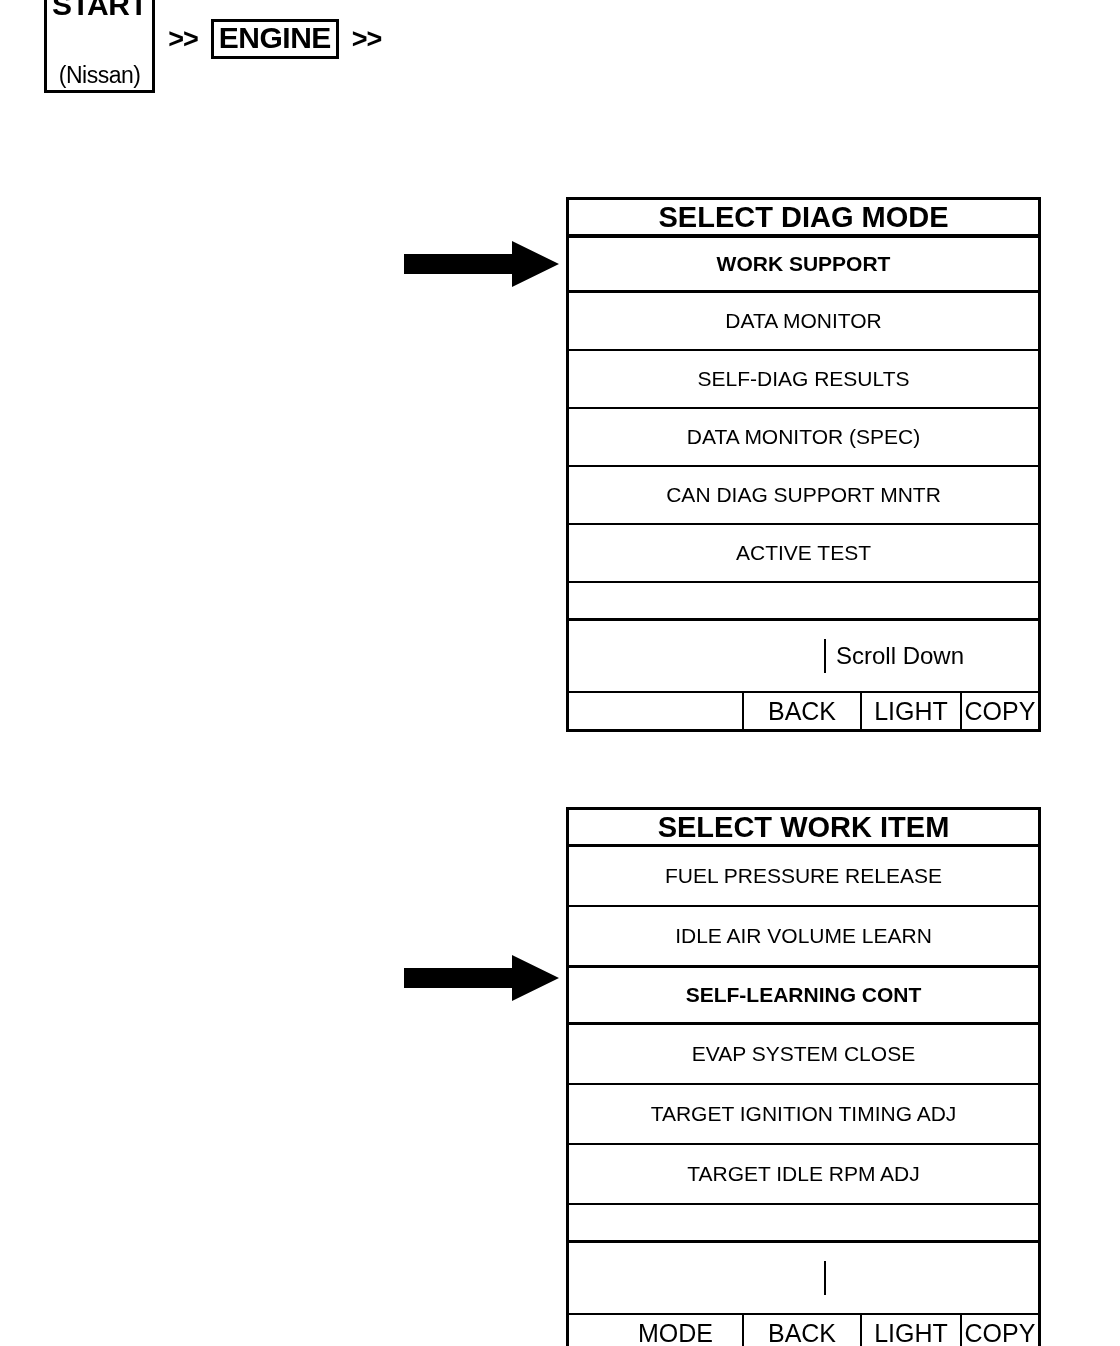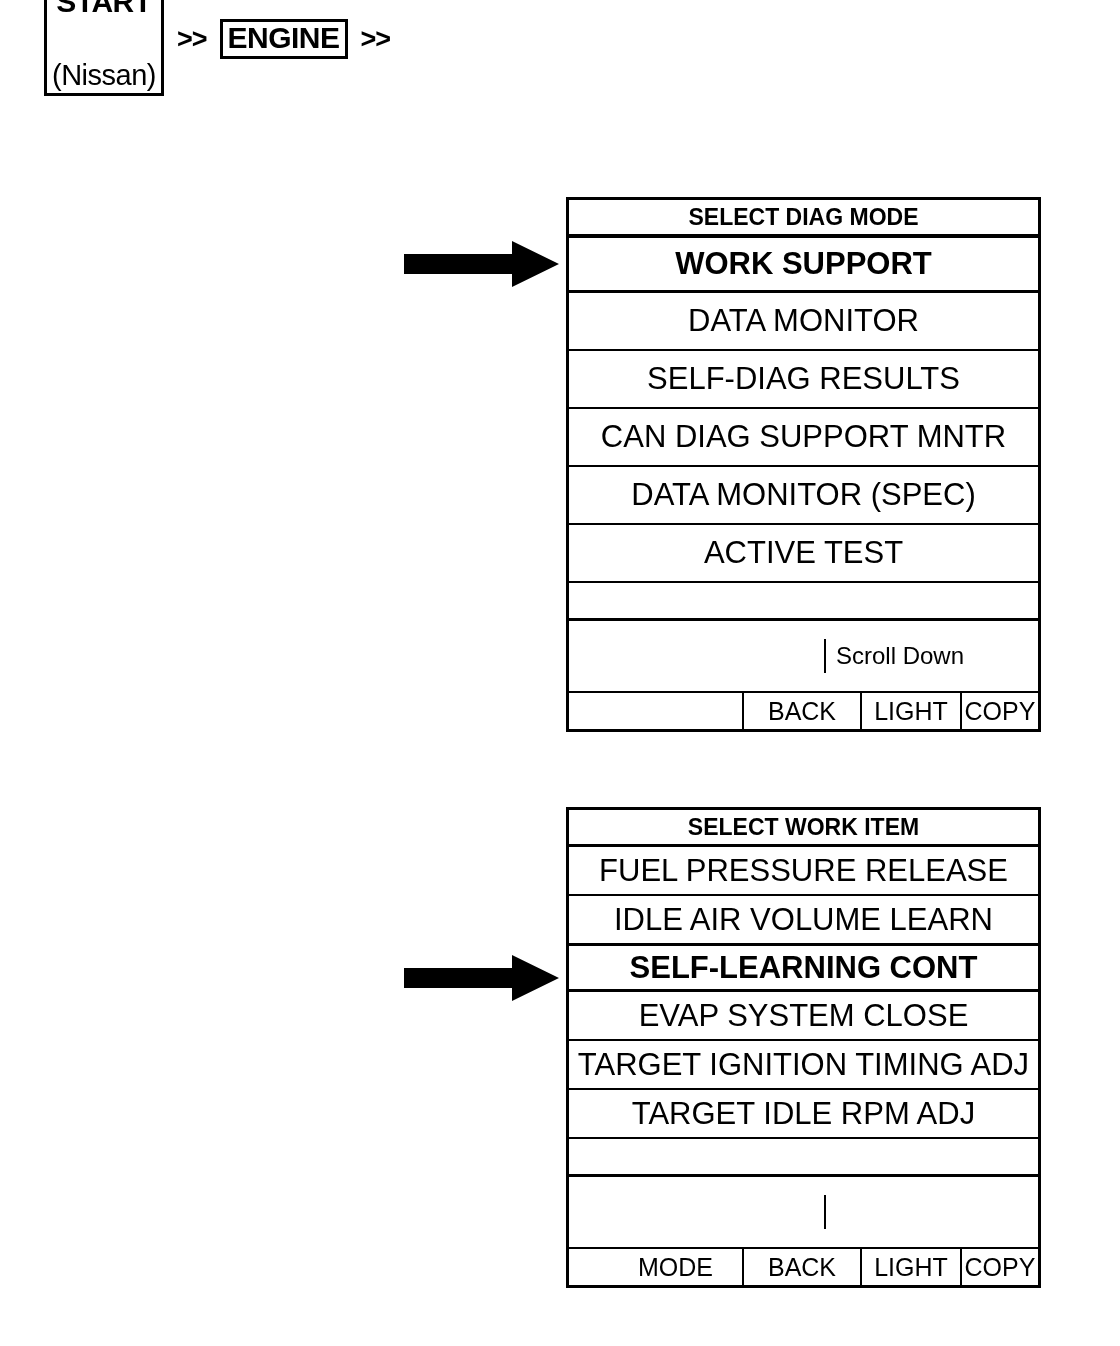--- a/index.html
+++ b/index.html
@@ -33,21 +33,21 @@
     line-height: 1.0;
     background: #fff;
     flex-direction: column;
   }
   .crumb-strong {
     font-size: 30px;
     font-weight: bold;
     letter-spacing: -0.5px;
   }
   .crumb-normal {
-    font-size: 29px;
+    font-size: 23px;
     font-weight: normal;
     letter-spacing: -0.5px;
     margin-top: 44px;
   }
   .crumb-sep {
     font-size: 27px;
     font-weight: bold;
     margin: 0 13px;
     letter-spacing: -1px;
   }
@@ -69,32 +69,32 @@
     box-sizing: border-box;
     display: flex;
     align-items: center;
     justify-content: center;
     text-align: center;
   }
   .row:last-child { border-bottom: none; }
 
   .row-header {
     height: 37px;
-    font-size: 23px;
+    font-size: 29px;
     font-weight: bold;
     border-bottom: 3px solid #000;
     letter-spacing: 0px;
   }
   .row-item {
     height: 58px;
-    font-size: 31px;
+    font-size: 21px;
     font-weight: normal;
     letter-spacing: 0px;
   }
-  .row-item.compact { height: 49px; }
+  .row-item.compact { height: 60px; }
   .row-item.selected {
     font-weight: bold;
     border-bottom: 3px solid #000;
     border-top: 3px solid #000;
     margin-top: -2px;
   }
   .row-spacer {
     height: 38px;
     border-bottom: 3px solid #000;
   }
@@ -167,22 +167,22 @@
   <span class="crumb-sep">&gt;&gt;</span>
 </div>
 
 <div class="panel" id="panel-diag">
 
   <div class="row row-header">SELECT DIAG MODE</div>
 
   <div class="row row-item selected">WORK SUPPORT</div>
   <div class="row row-item">DATA MONITOR</div>
   <div class="row row-item">SELF-DIAG RESULTS</div>
+  <div class="row row-item">DATA MONITOR (SPEC)</div>
   <div class="row row-item">CAN DIAG SUPPORT MNTR</div>
-  <div class="row row-item">DATA MONITOR (SPEC)</div>
   <div class="row row-item">ACTIVE TEST</div>
 
   <div class="row row-spacer"></div>
 
   <div class="row-scroll">
     <div class="scroll-left"></div>
     <div class="scroll-right">Scroll Down</div>
   </div>
 
   <div class="row-buttons">

